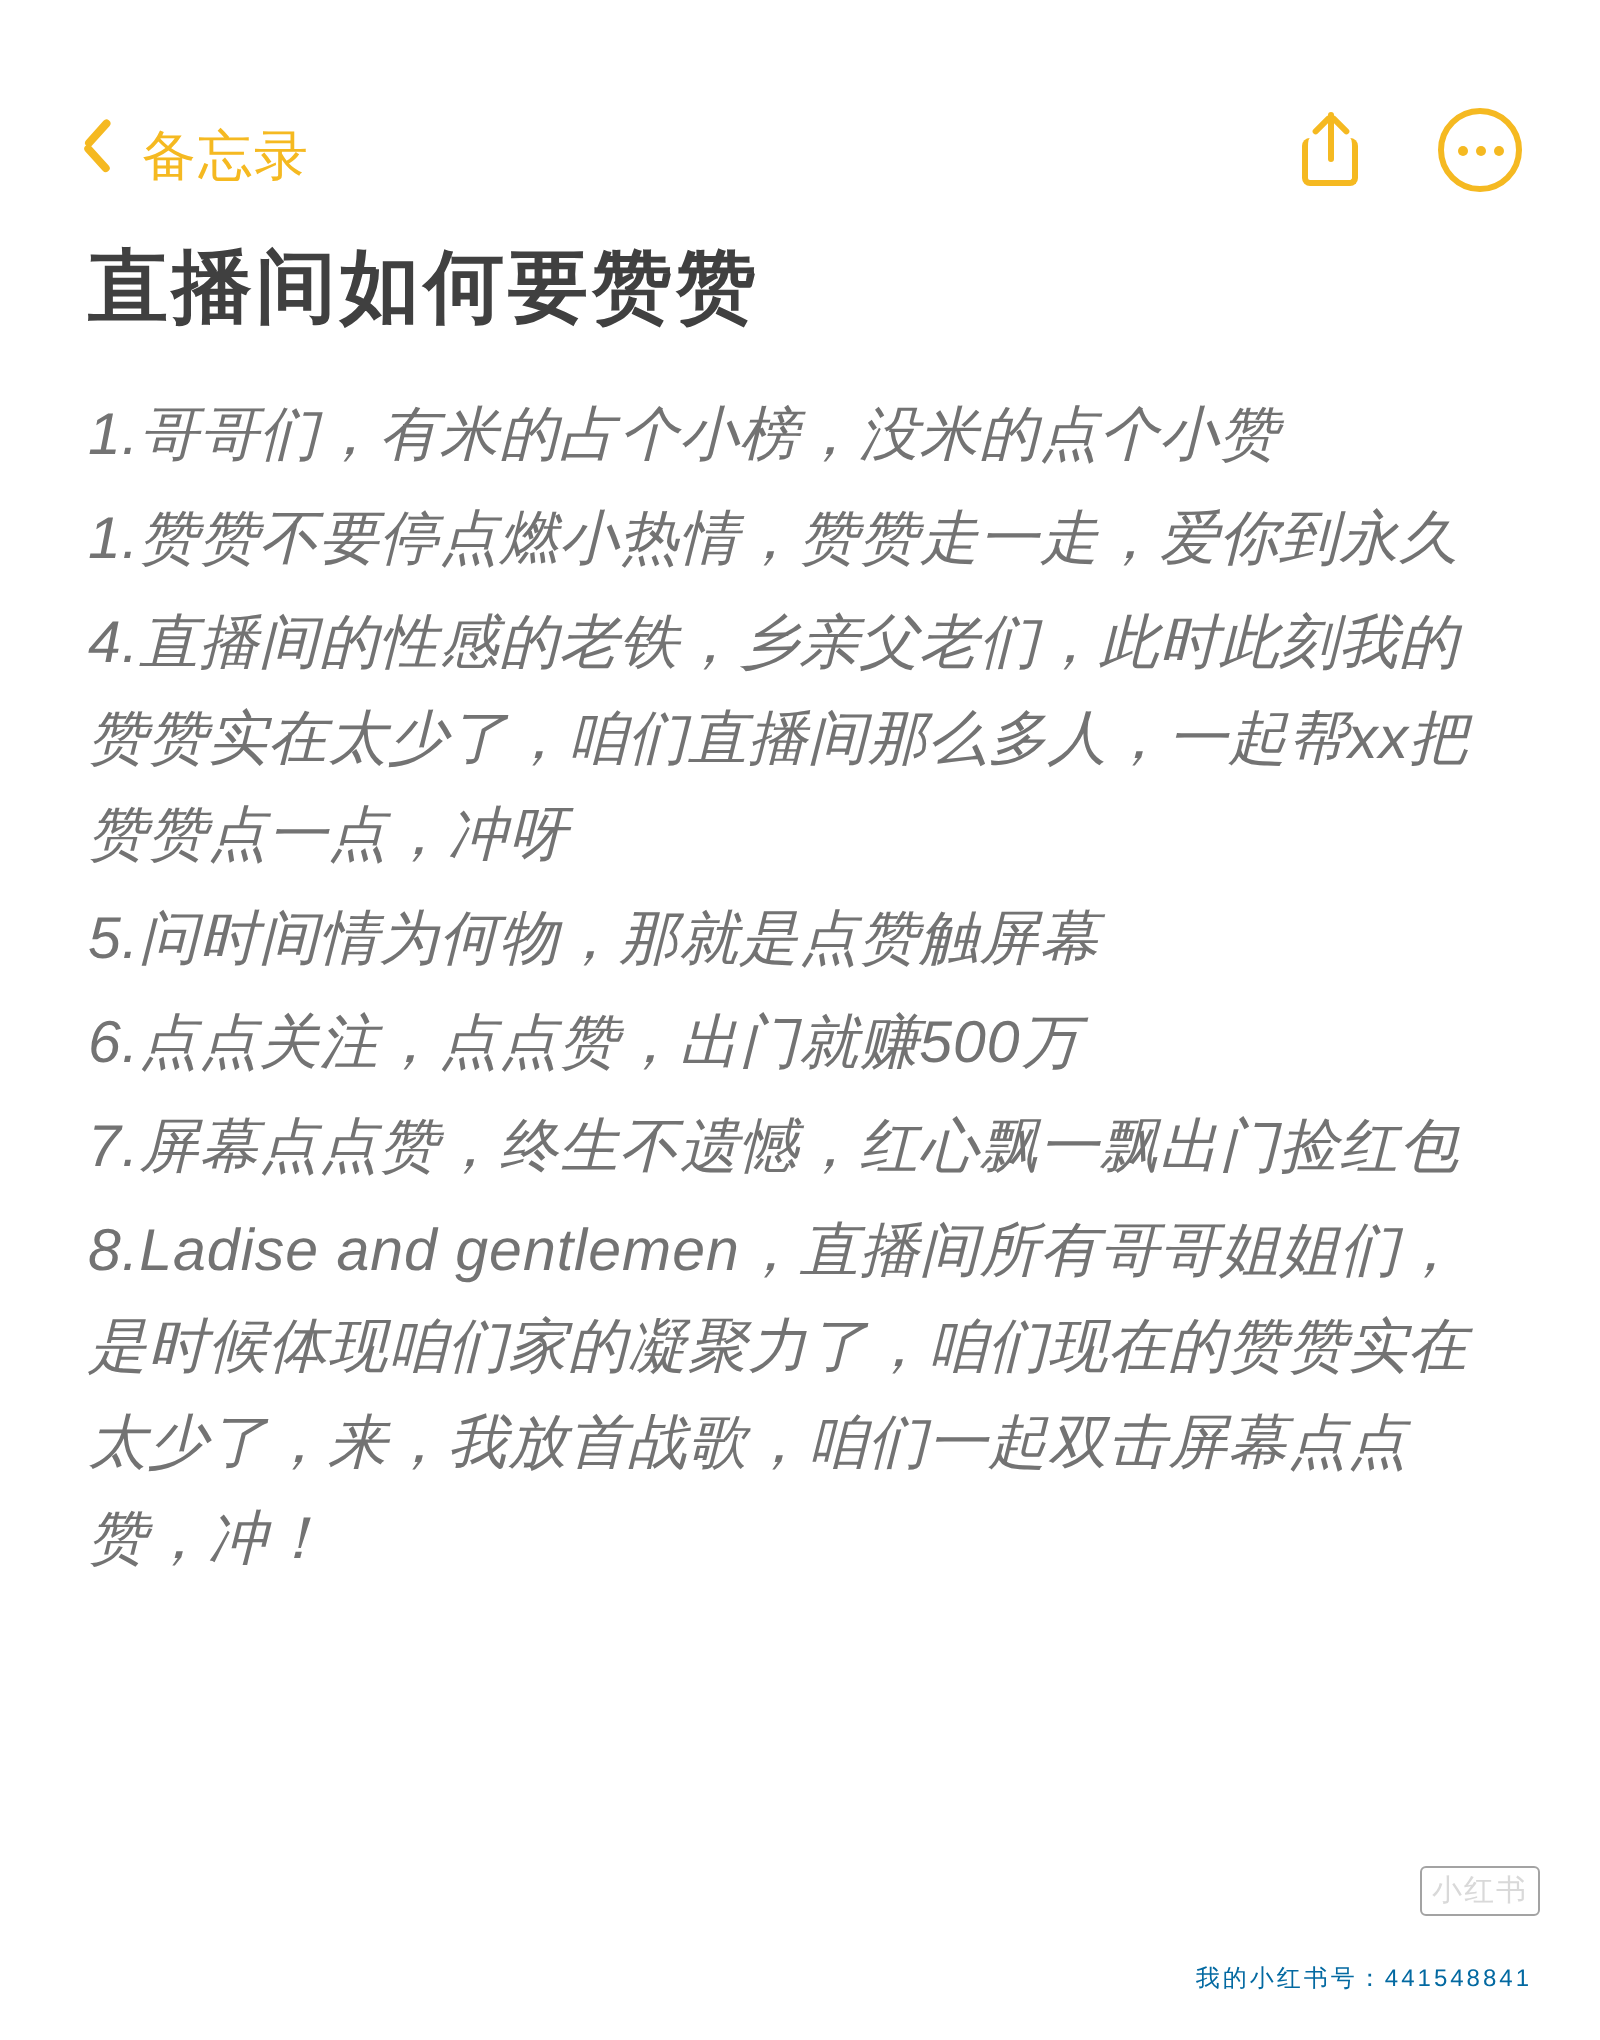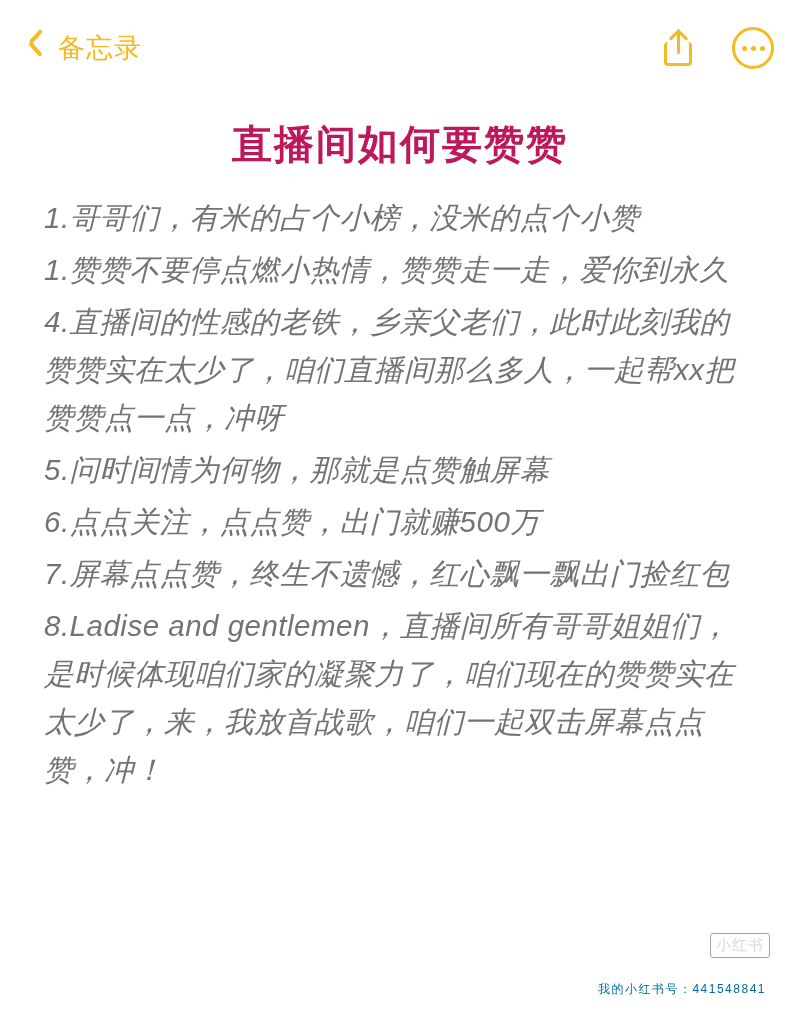--- a/index.html
+++ b/index.html
@@ -13,22 +13,22 @@
     font-family: "Liberation Sans", sans-serif;
     color: #1a1a1a;
     overflow: hidden;
     position: relative;
   }
 
   
   .topbar {
     height: 96px;
     display: flex;
-    align-items: center;
-    padding: 0 26px;
+    align-items: flex-end;
+    padding: 0 39px;
     box-sizing: border-box;
   }
   .back-group {
     display: flex;
     align-items: center;
     gap: 10px;
     cursor: pointer;
   }
   .chevron-left {
     width: 22px;
@@ -129,25 +129,24 @@
     background: #f5b921;
     display: block;
   }
 
   
   .note {
     padding: 10px 44px 0 44px;
     box-sizing: border-box;
   }
   .note-title {
-    text-align: center;
     font-size: 40px;
     font-weight: 700;
     letter-spacing: 2px;
-    color: #be185d;
+    color: #404040;
     margin: 14px 0 26px 0;
     line-height: 1.2;
   }
   .note-lines {
     font-size: 29.5px;
     line-height: 48px;
     color: #737373;
     letter-spacing: 0.5px;
     font-weight: 400;
     font-style: italic;

